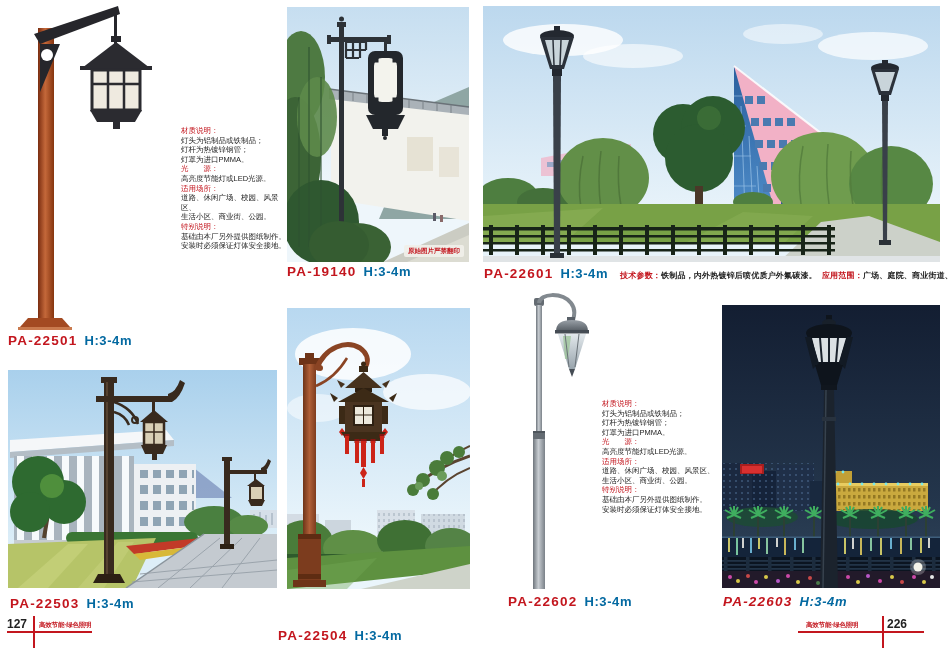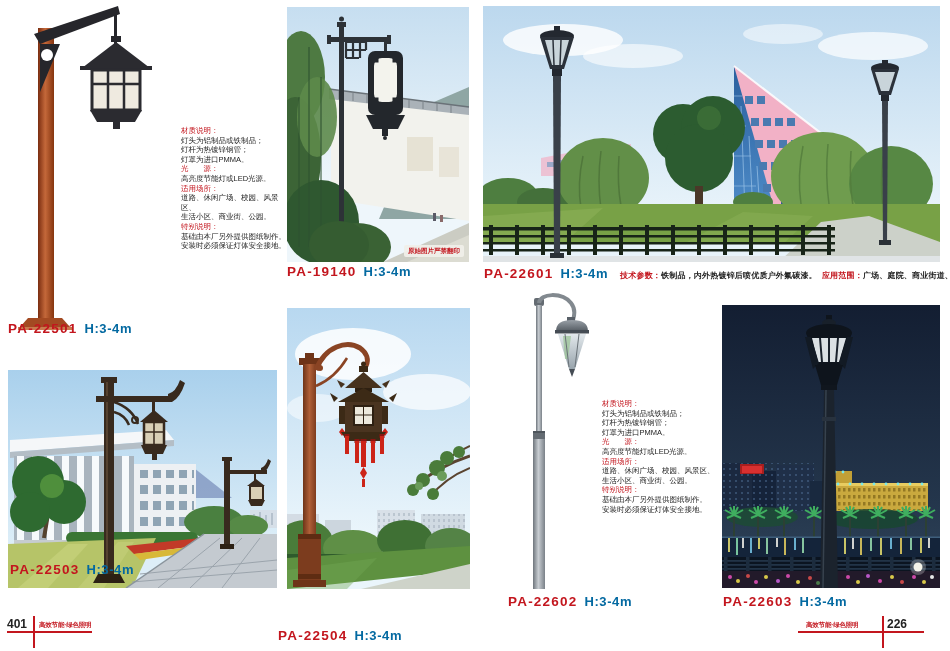--- a/index.html
+++ b/index.html
@@ -623,53 +623,53 @@
     <div class="spec-line h">光　　源：</div>
     <div class="spec-line t">高亮度节能灯或LED光源。</div>
     <div class="spec-line h">适用场所：</div>
     <div class="spec-line t">道路、休闲广场、校园、风景区、</div>
     <div class="spec-line t">生活小区、商业街、公园。</div>
     <div class="spec-line h">特别说明：</div>
     <div class="spec-line t">基础由本厂另外提供图纸制作。</div>
     <div class="spec-line t">安装时必须保证灯体安全接地。</div>
   </div>
 
-<div class="plabel" style="left:8px;top:321px;">
+<div class="plabel" style="left:8px;top:333px;">
   <span class="code">PA-22501</span>
   <span class="ht">H:3-4m</span>
 </div>
 <div class="plabel" style="left:287px;top:264px;">
   <span class="code">PA-19140</span>
   <span class="ht">H:3-4m</span>
 </div>
 <div class="plabel" style="left:484px;top:266px;">
   <span class="code">PA-22601</span>
   <span class="ht">H:3-4m</span>
   <span class="techline">
     <span class="tl">技术参数：</span><span class="tt">铁制品，内外热镀锌后喷优质户外氟碳漆。</span><span class="tl">应用范围：</span><span class="tt">广场、庭院、商业街道、别墅区等场所。</span>
   </span>
 </div>
-<div class="plabel" style="left:10px;top:562px;">
+<div class="plabel" style="left:10px;top:596px;">
   <span class="code">PA-22503</span>
   <span class="ht">H:3-4m</span>
 </div>
 <div class="plabel" style="left:278px;top:594px;margin-top:34px;">
   <span class="code">PA-22504</span>
   <span class="ht">H:3-4m</span>
 </div>
 <div class="plabel" style="left:508px;top:594px;justify-content:space-between;">
   <span class="code">PA-22602</span>
   <span class="ht">H:3-4m</span>
 </div>
-<div class="plabel" style="left:723px;top:594px;">
+<div class="plabel" style="left:723px;top:594px;font-style:italic;">
   <span class="code">PA-22603</span>
   <span class="ht">H:3-4m</span>
 </div>
 
-<span class="pagenum" style="left:7px;top:617px;">401</span>
+<span class="pagenum" style="left:7px;top:617px;">127</span>
 <div class="vline" style="left:33px;top:616px;height:32px;"></div>
 <span class="slogan" style="left:39px;top:621px;">高效节能·绿色照明</span>
 <div class="hline" style="left:7px;top:631px;width:85px;"></div>
 
 <span class="slogan" style="left:806px;top:621px;">高效节能·绿色照明</span>
 <div class="vline" style="left:882px;top:616px;height:32px;"></div>
 <span class="pagenum" style="left:887px;top:617px;">226</span>
 <div class="hline" style="left:798px;top:631px;width:126px;"></div>
 
 </body></html>

